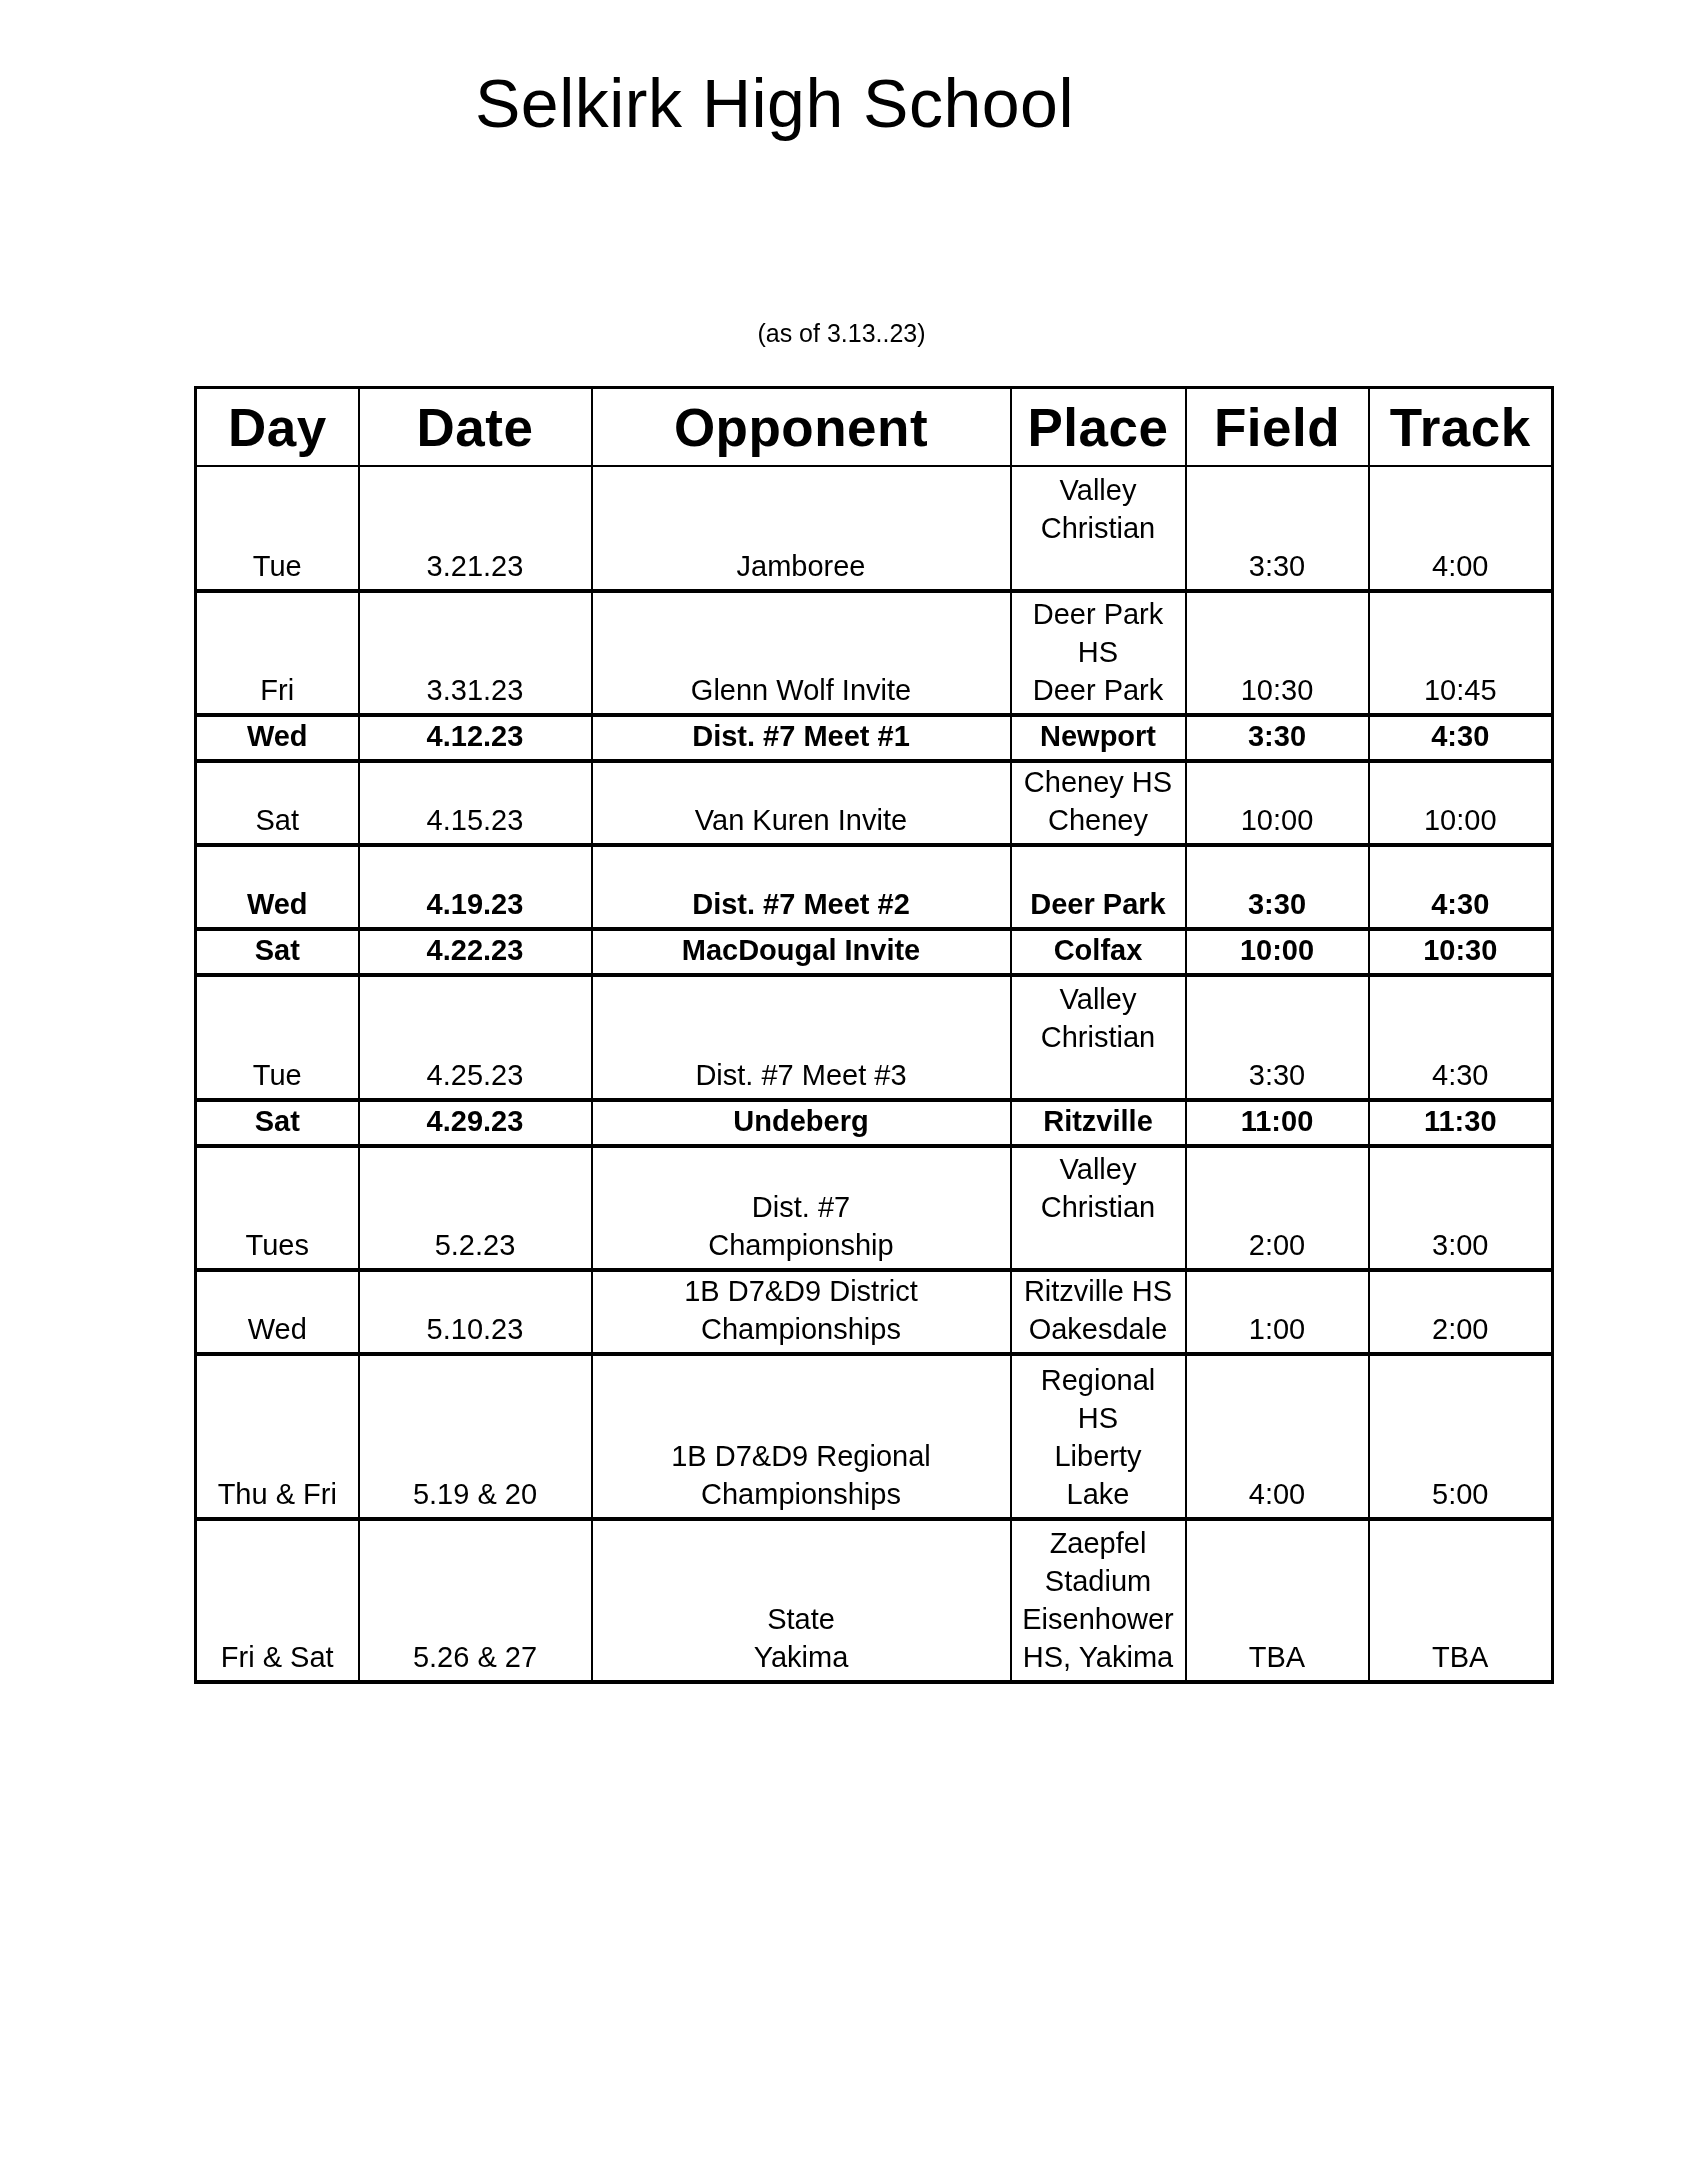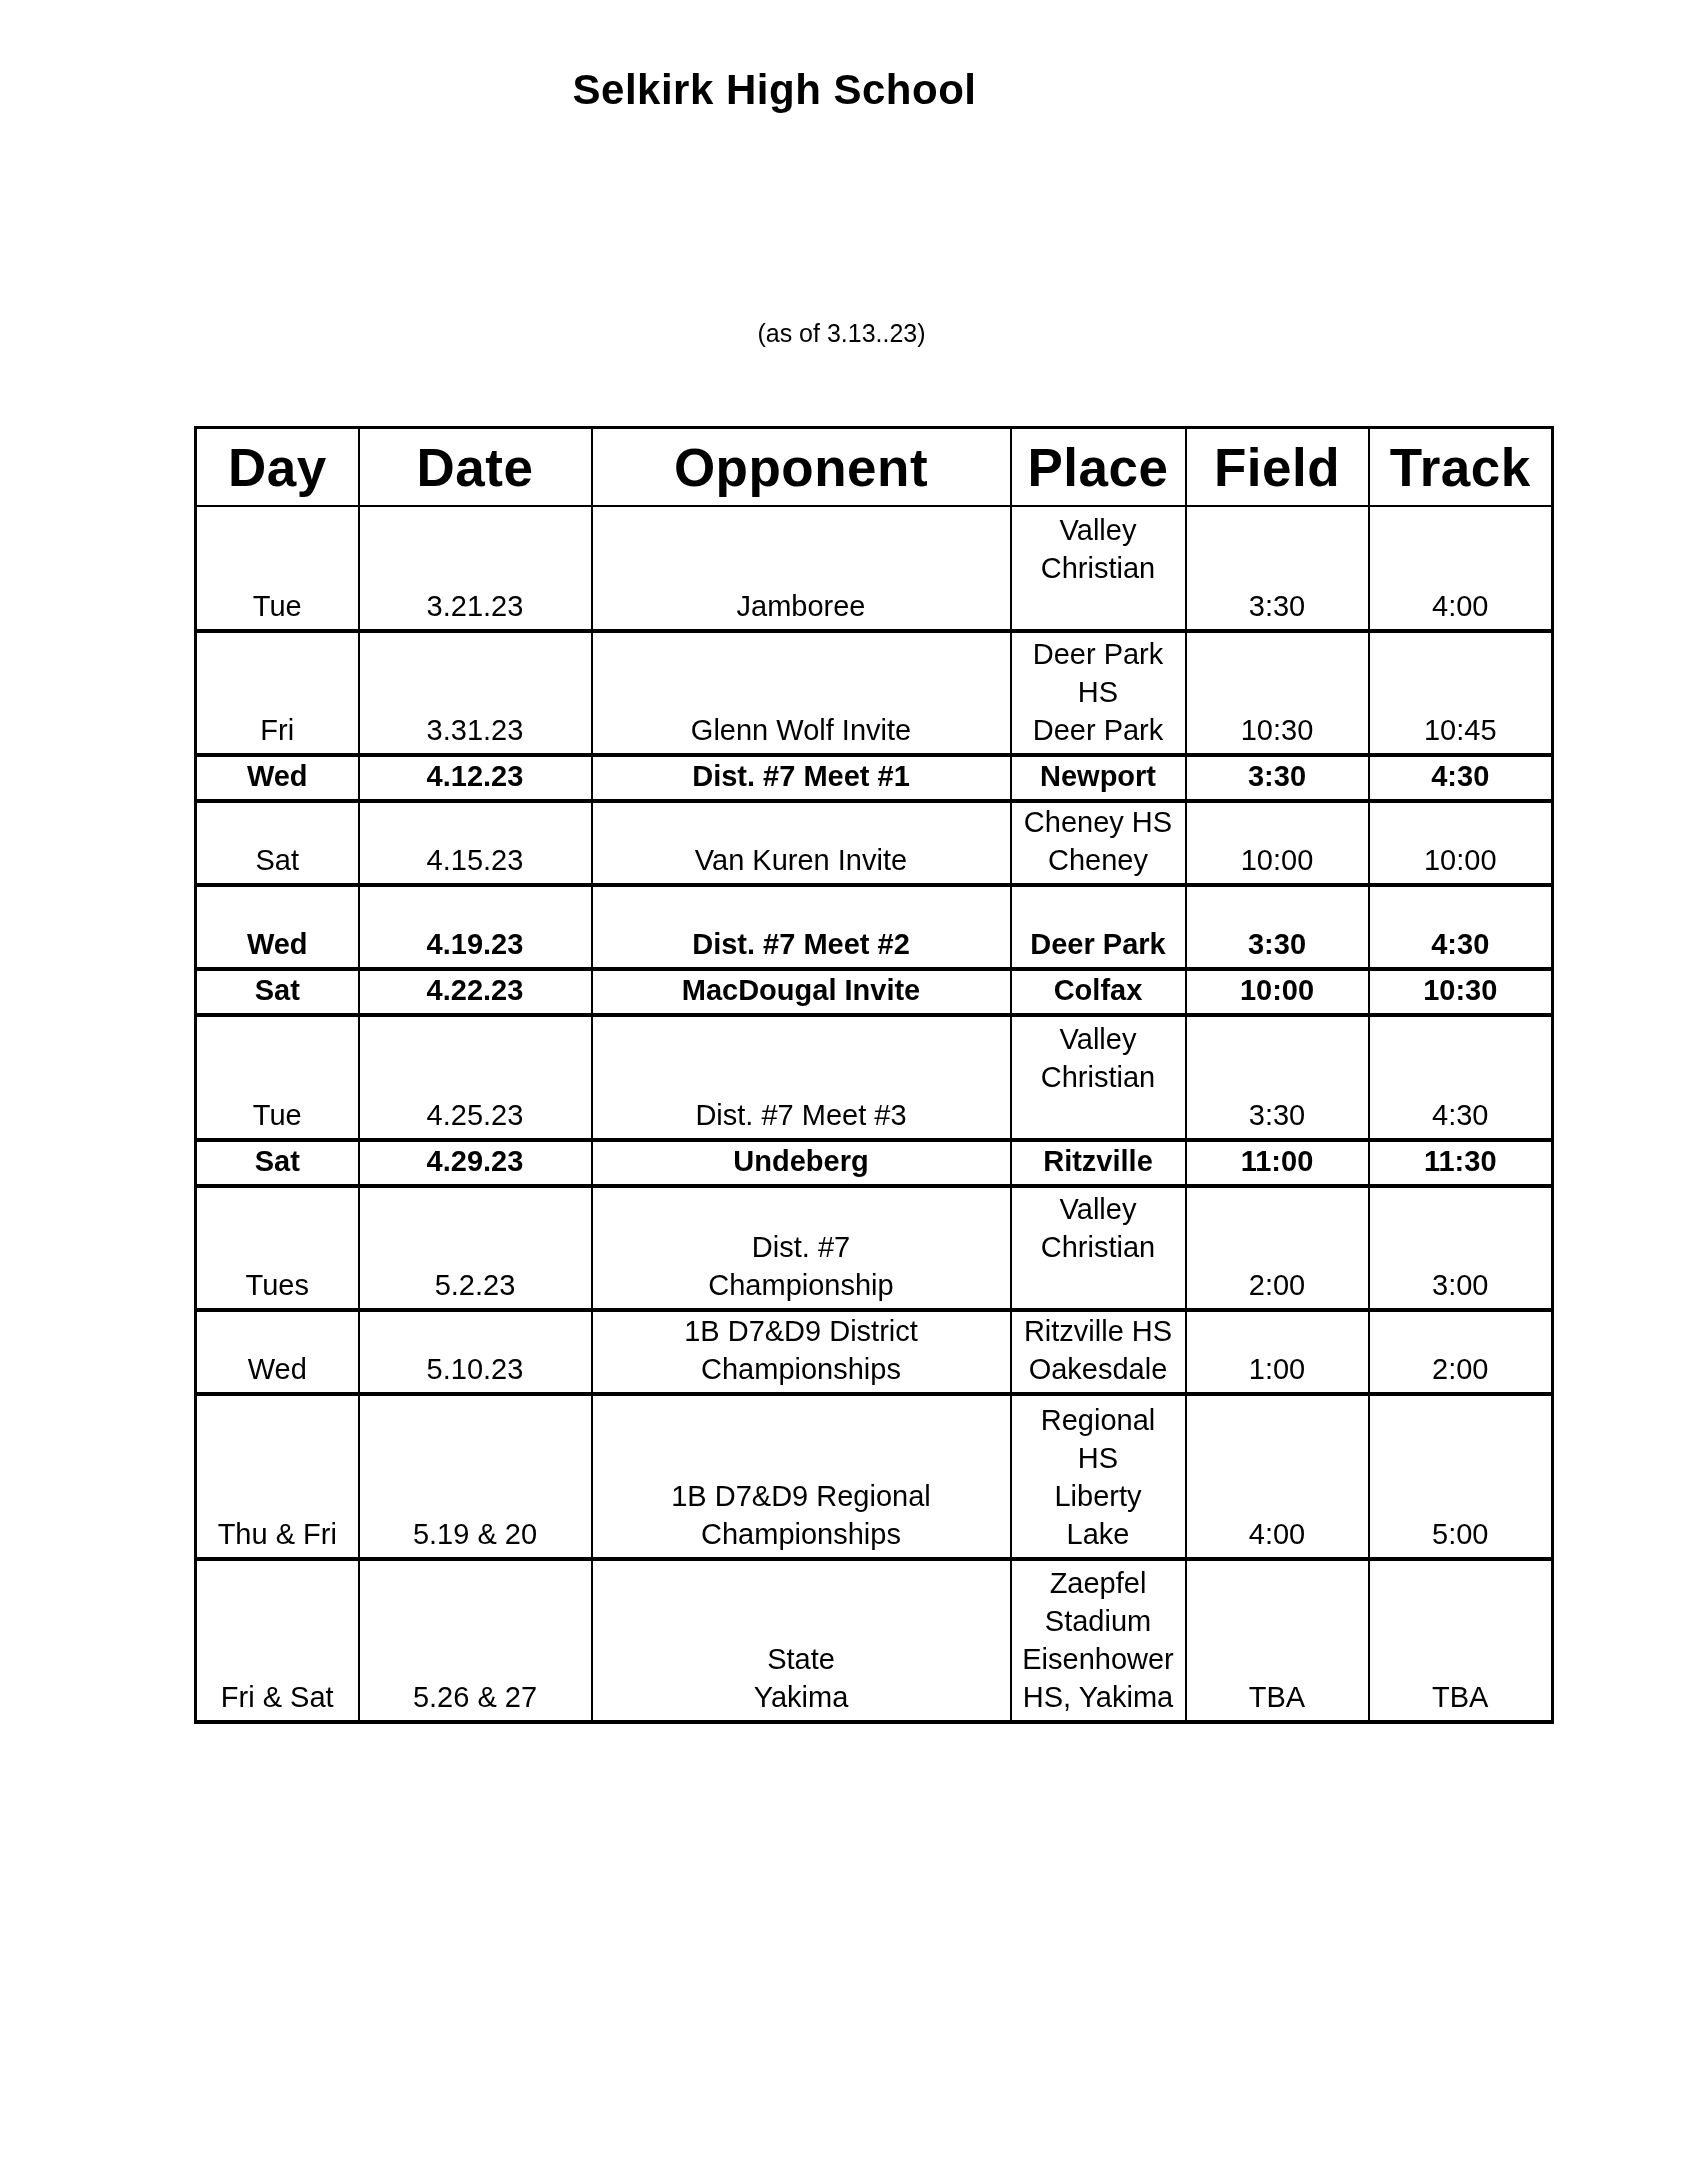--- a/index.html
+++ b/index.html
@@ -10,23 +10,23 @@
     background: #ffffff;
     color: #000000;
     font-family: "Liberation Sans", sans-serif;
     overflow: hidden;
   }
   .title-line {
     position: absolute;
     left: 0;
     width: 1549px;
     text-align: center;
-    font-size: 42px;
+    font-size: 68px;
     line-height: 1;
-    font-weight: 700;
+    font-weight: 400;
     letter-spacing: 0.5px;
   }
   .t1 { top: 69px; }
   .t2 { top: 161px; }
   .t3 { top: 247px; }
   .t-sub {
     position: absolute;
     left: 0;
     width: 1683px;
     text-align: center;
@@ -37,21 +37,20 @@
   }
   table.schedule {
     position: absolute;
     left: 194px;
     top: 386px;
     width: 1357px;
     border-collapse: collapse;
     table-layout: fixed;
     background: #ffffff;
     border: 3px solid #000000;
-    margin-top: 40px;
   }
   table.schedule th {
     height: 76px;
     font-size: 53px;
     font-weight: 700;
     text-align: center;
     vertical-align: middle;
     padding: 0;
     border-left: 2px solid #000000;
     border-right: 2px solid #000000;

